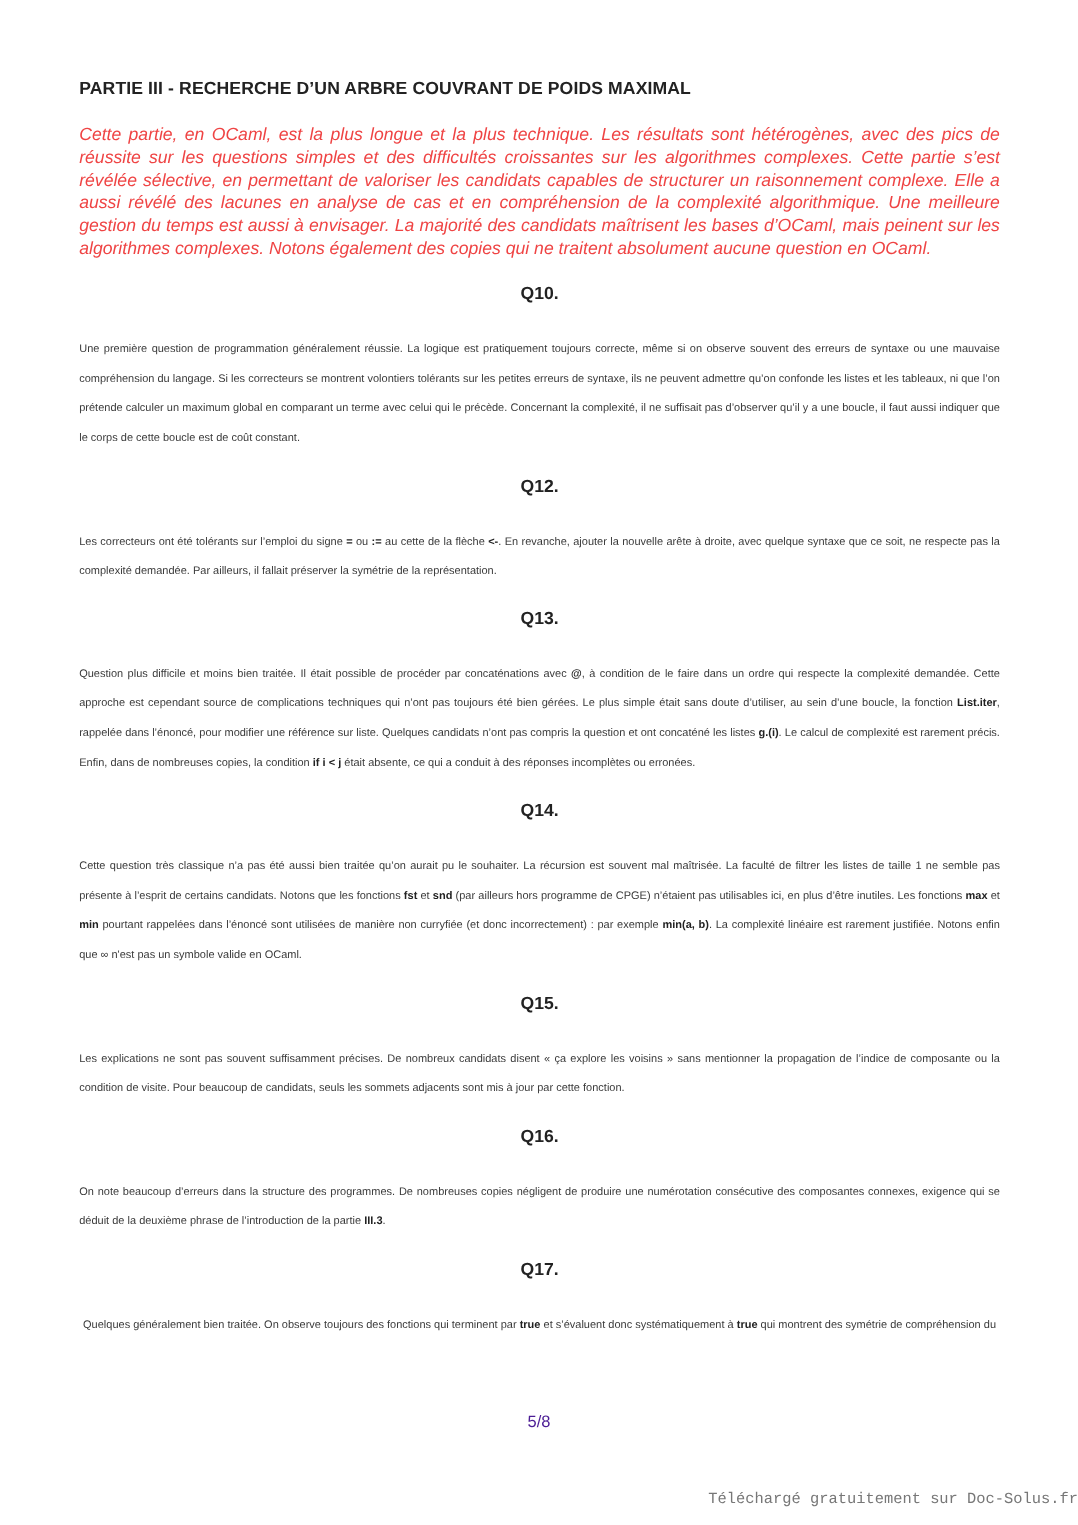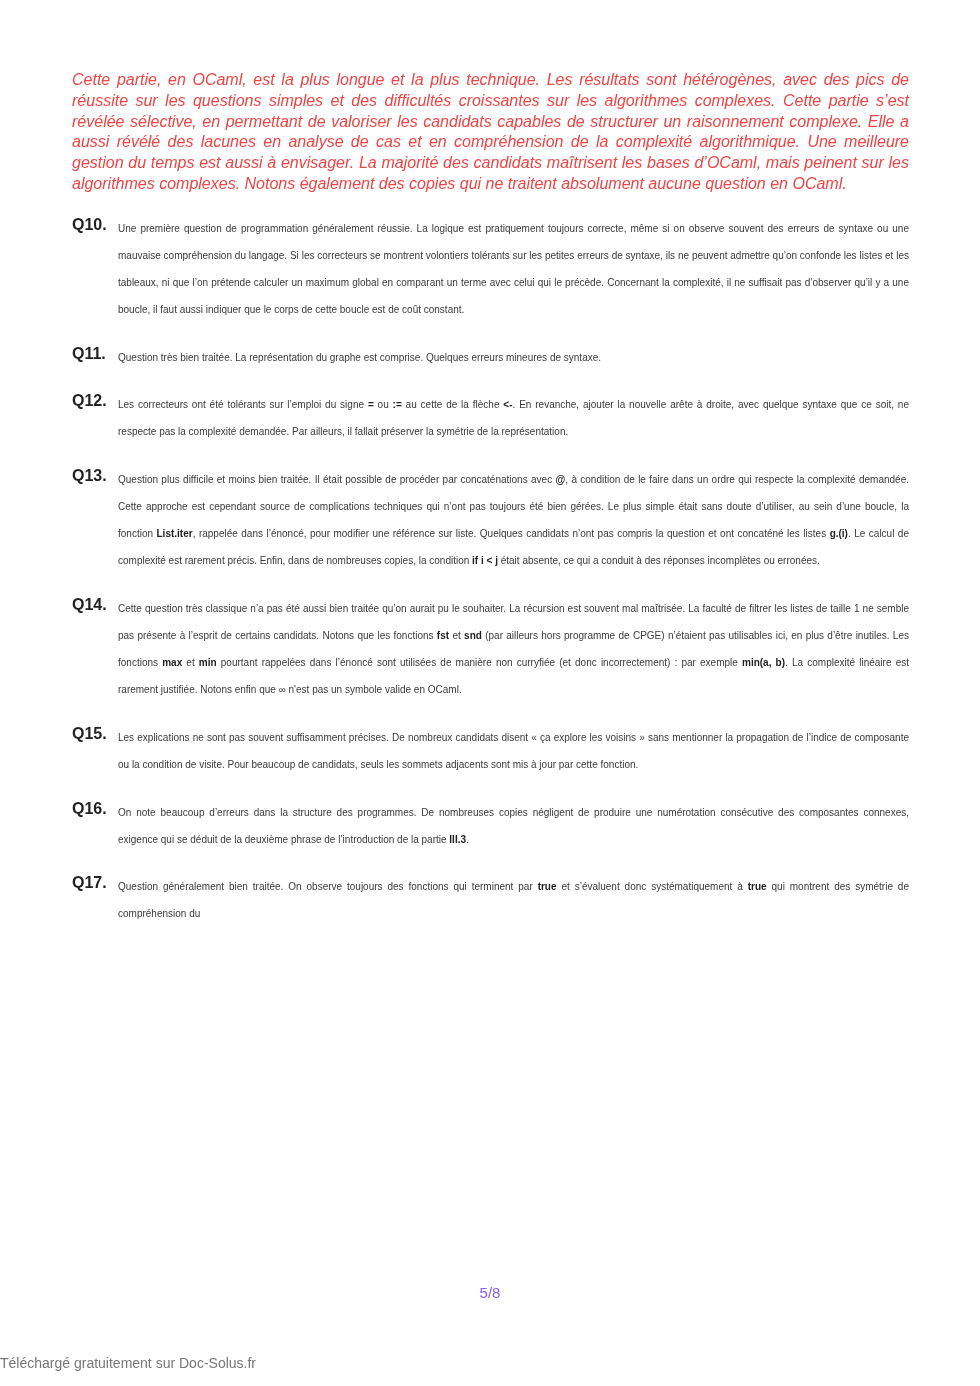--- a/index.html
+++ b/index.html
@@ -3,42 +3,39 @@
 <meta charset="utf-8">
 <style>
   html, body { margin: 0; padding: 0; background: #ffffff; }
   body { width: 980px; height: 1386px; position: relative; overflow: hidden;
          font-family: "Liberation Sans", sans-serif; color: #333333; }
   .page { position: absolute; left: 72px; top: 70px; width: 837px; }
   .part-title { font-weight: bold; font-size: 16px; line-height: 22px; color: #222;
                 margin: 0 0 21px 0; letter-spacing: 0.1px; }
   .intro { font-style: italic; font-size: 16px; line-height: 20.8px; text-align: justify;
            margin: 0 0 20px 0; color: #ef4444; }
-  .question { display: flex; align-items: flex-start; margin: 0 0 20.8px 0; }
+  .question { display: flex; align-items: center; margin: 0 0 20.8px 0; flex-direction: column; }
   .q-label { flex: 0 0 46px; font-weight: bold; font-size: 16px; line-height: 20.8px; color: #222; }
   .q-body { flex: 1 1 auto; font-size: 10px; line-height: 27px; text-align: justify; color: #3a3a3a; }
   .q-body b { color: #222; font-weight: bold; }
   .page-number { position: absolute; left: 0; right: 0; top: 1284px; text-align: center;
-                 font-size: 15px; color: #8b5cf6; }
-  .footer { position: absolute; left: 0; right: 0; top: 1355px; text-align: left;
-            font-family: Liberation Sans, sans-serif; font-size: 14px; color: #777; }
+                 font-size: 15px; color: #4c1d95; }
+  .footer { position: absolute; left: 0; right: 0; top: 1355px; text-align: right;
+            font-family: Liberation Mono, monospace; font-size: 14px; color: #777; }
 </style>
 </head>
 <body>
 
 <div class="page">
+  <div class="part-title">PARTIE III - RECHERCHE D’UN ARBRE COUVRANT DE POIDS MAXIMAL</div>
   <p class="intro">Cette partie, en OCaml, est la plus longue et la plus technique. Les résultats sont hétérogènes, avec des pics de réussite sur les questions simples et des difficultés croissantes sur les algorithmes complexes. Cette partie s’est révélée sélective, en permettant de valoriser les candidats capables de structurer un raisonnement complexe. Elle a aussi révélé des lacunes en analyse de cas et en compréhension de la complexité algorithmique. Une meilleure gestion du temps est aussi à envisager. La majorité des candidats maîtrisent les bases d’OCaml, mais peinent sur les algorithmes complexes. Notons également des copies qui ne traitent absolument aucune question en OCaml.</p>
   <div id="questions">
       <div class="question">
         <div class="q-label">Q10.</div>
         <div class="q-body"><span>Une première question de programmation généralement réussie. La logique est pratiquement toujours correcte, même si on observe souvent des erreurs de syntaxe ou une mauvaise compréhension du langage. Si les correcteurs se montrent volontiers tolérants sur les petites erreurs de syntaxe, ils ne peuvent admettre qu’on confonde les listes et les tableaux, ni que l’on prétende calculer un maximum global en comparant un terme avec celui qui le précède. Concernant la complexité, il ne suffisait pas d’observer qu’il y a une boucle, il faut aussi indiquer que le corps de cette boucle est de coût constant.</span></div>
-      </div>
-      <div class="question">
-        <div class="q-label">Q11.</div>
-        <div class="q-body"><span>Question très bien traitée. La représentation du graphe est comprise. Quelques erreurs mineures de syntaxe.</span></div>
       </div>
       <div class="question">
         <div class="q-label">Q12.</div>
         <div class="q-body"><span>Les correcteurs ont été tolérants sur l’emploi du signe </span><b>=</b><span> ou </span><b>:=</b><span> au cette de la flèche </span><b>&lt;-</b><span>. En revanche, ajouter la nouvelle arête à droite, avec quelque syntaxe que ce soit, ne respecte pas la complexité demandée. Par ailleurs, il fallait préserver la symétrie de la représentation.</span></div>
       </div>
       <div class="question">
         <div class="q-label">Q13.</div>
         <div class="q-body"><span>Question plus difficile et moins bien traitée. Il était possible de procéder par concaténations avec </span><b>@</b><span>, à condition de le faire dans un ordre qui respecte la complexité demandée. Cette approche est cependant source de complications techniques qui n’ont pas toujours été bien gérées. Le plus simple était sans doute d’utiliser, au sein d’une boucle, la fonction </span><b>List.iter</b><span>, rappelée dans l’énoncé, pour modifier une référence sur liste. Quelques candidats n’ont pas compris la question et ont concaténé les listes </span><b>g.(i)</b><span>. Le calcul de complexité est rarement précis. Enfin, dans de nombreuses copies, la condition </span><b>if i &lt; j</b><span> était absente, ce qui a conduit à des réponses incomplètes ou erronées.</span></div>
       </div>
       <div class="question">
@@ -48,19 +45,19 @@
       <div class="question">
         <div class="q-label">Q15.</div>
         <div class="q-body"><span>Les explications ne sont pas souvent suffisamment précises. De nombreux candidats disent « ça explore les voisins » sans mentionner la propagation de l’indice de composante ou la condition de visite. Pour beaucoup de candidats, seuls les sommets adjacents sont mis à jour par cette fonction.</span></div>
       </div>
       <div class="question">
         <div class="q-label">Q16.</div>
         <div class="q-body"><span>On note beaucoup d’erreurs dans la structure des programmes. De nombreuses copies négligent de produire une numérotation consécutive des composantes connexes, exigence qui se déduit de la deuxième phrase de l’introduction de la partie </span><b>III.3</b><span>.</span></div>
       </div>
       <div class="question">
         <div class="q-label">Q17.</div>
-        <div class="q-body"><span>Question généralement bien traitée. On observe toujours des fonctions qui terminent par </span><b>true</b><span> et s’évaluent donc systématiquement à </span><b>true</b><span> qui montrent des symétrie de compréhension du</span></div>
+        <div class="q-body"><span>Quelques généralement bien traitée. On observe toujours des fonctions qui terminent par </span><b>true</b><span> et s’évaluent donc systématiquement à </span><b>true</b><span> qui montrent des symétrie de compréhension du</span></div>
       </div>
     </div>
 </div>
 
 <div class="page-number">5/8</div>
 <div class="footer">Téléchargé gratuitement sur Doc-Solus.fr</div>
 
 </body></html>

